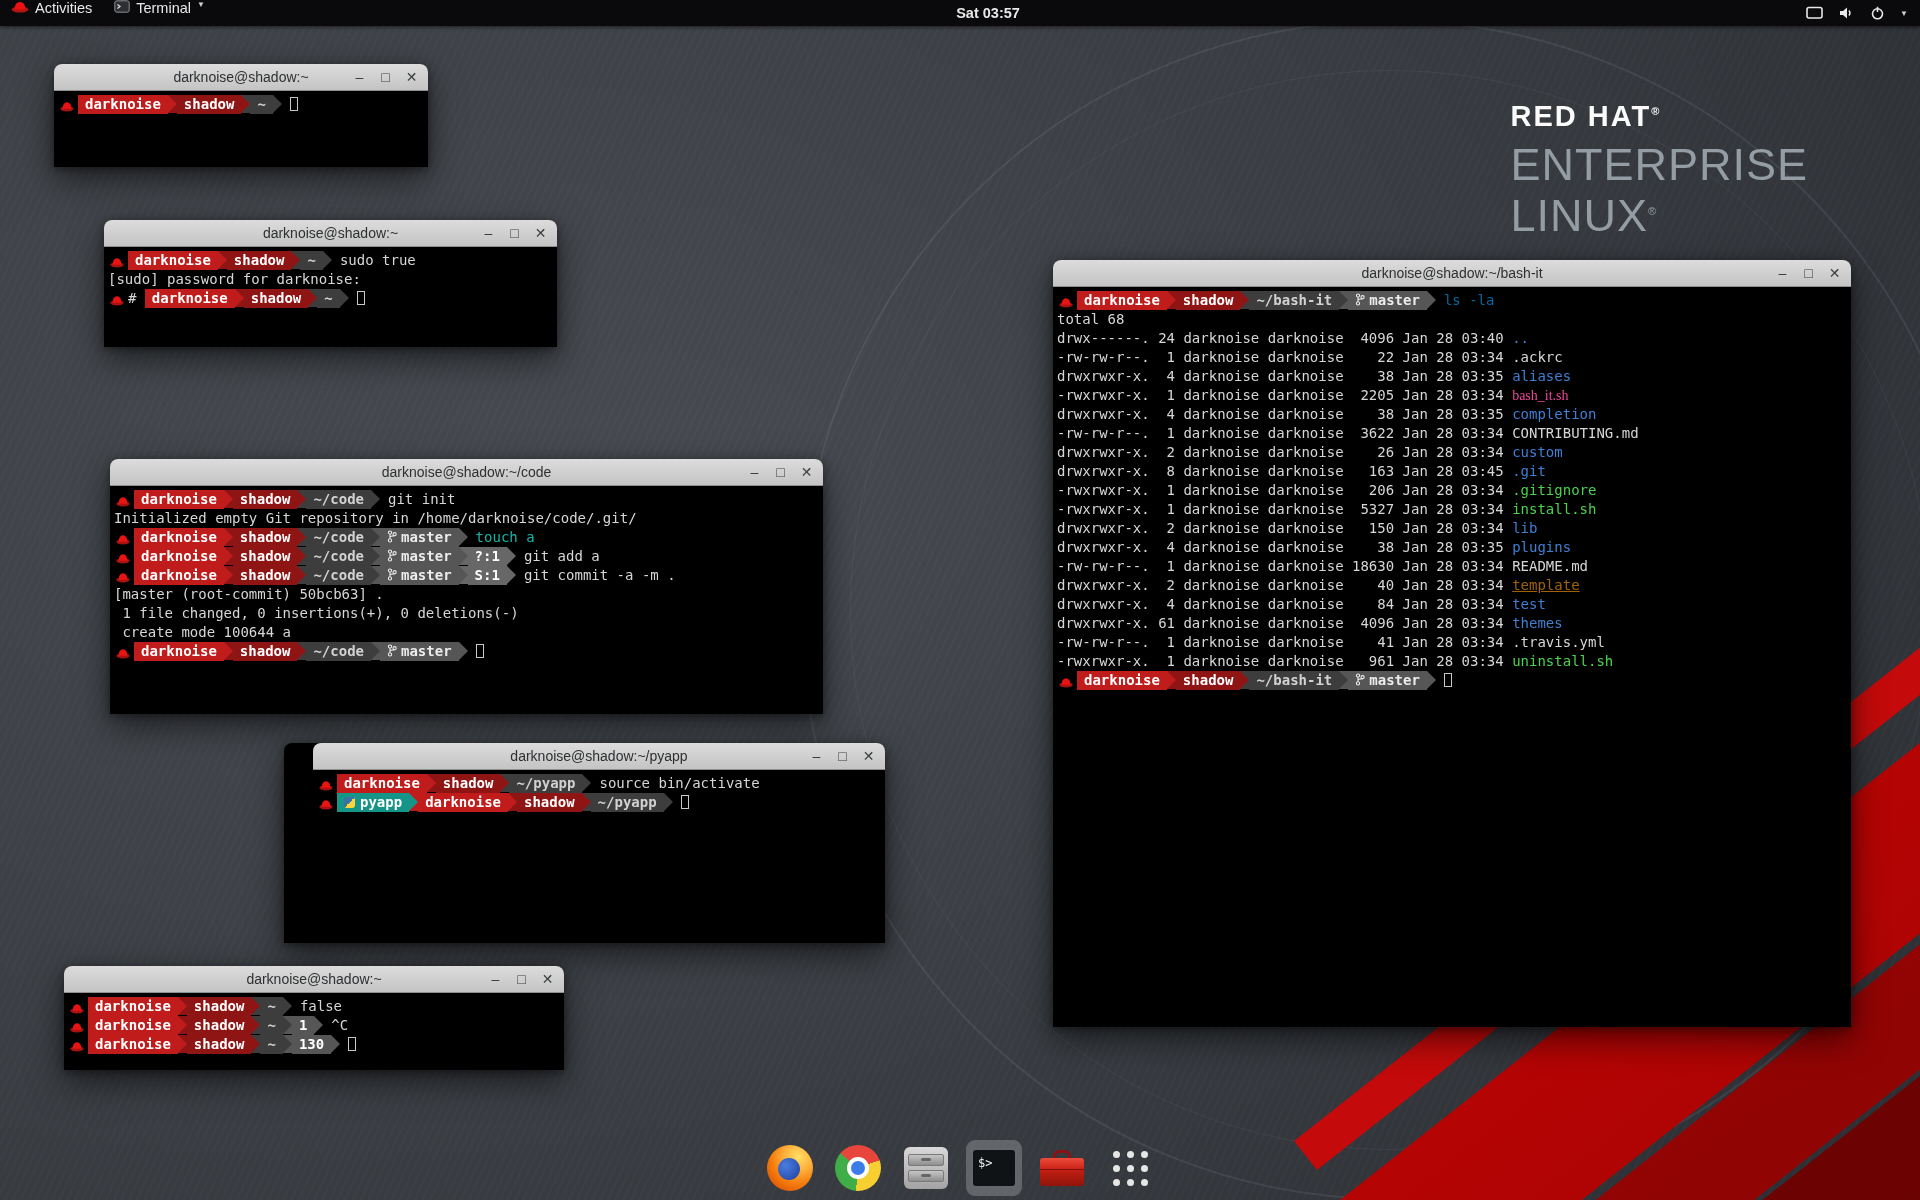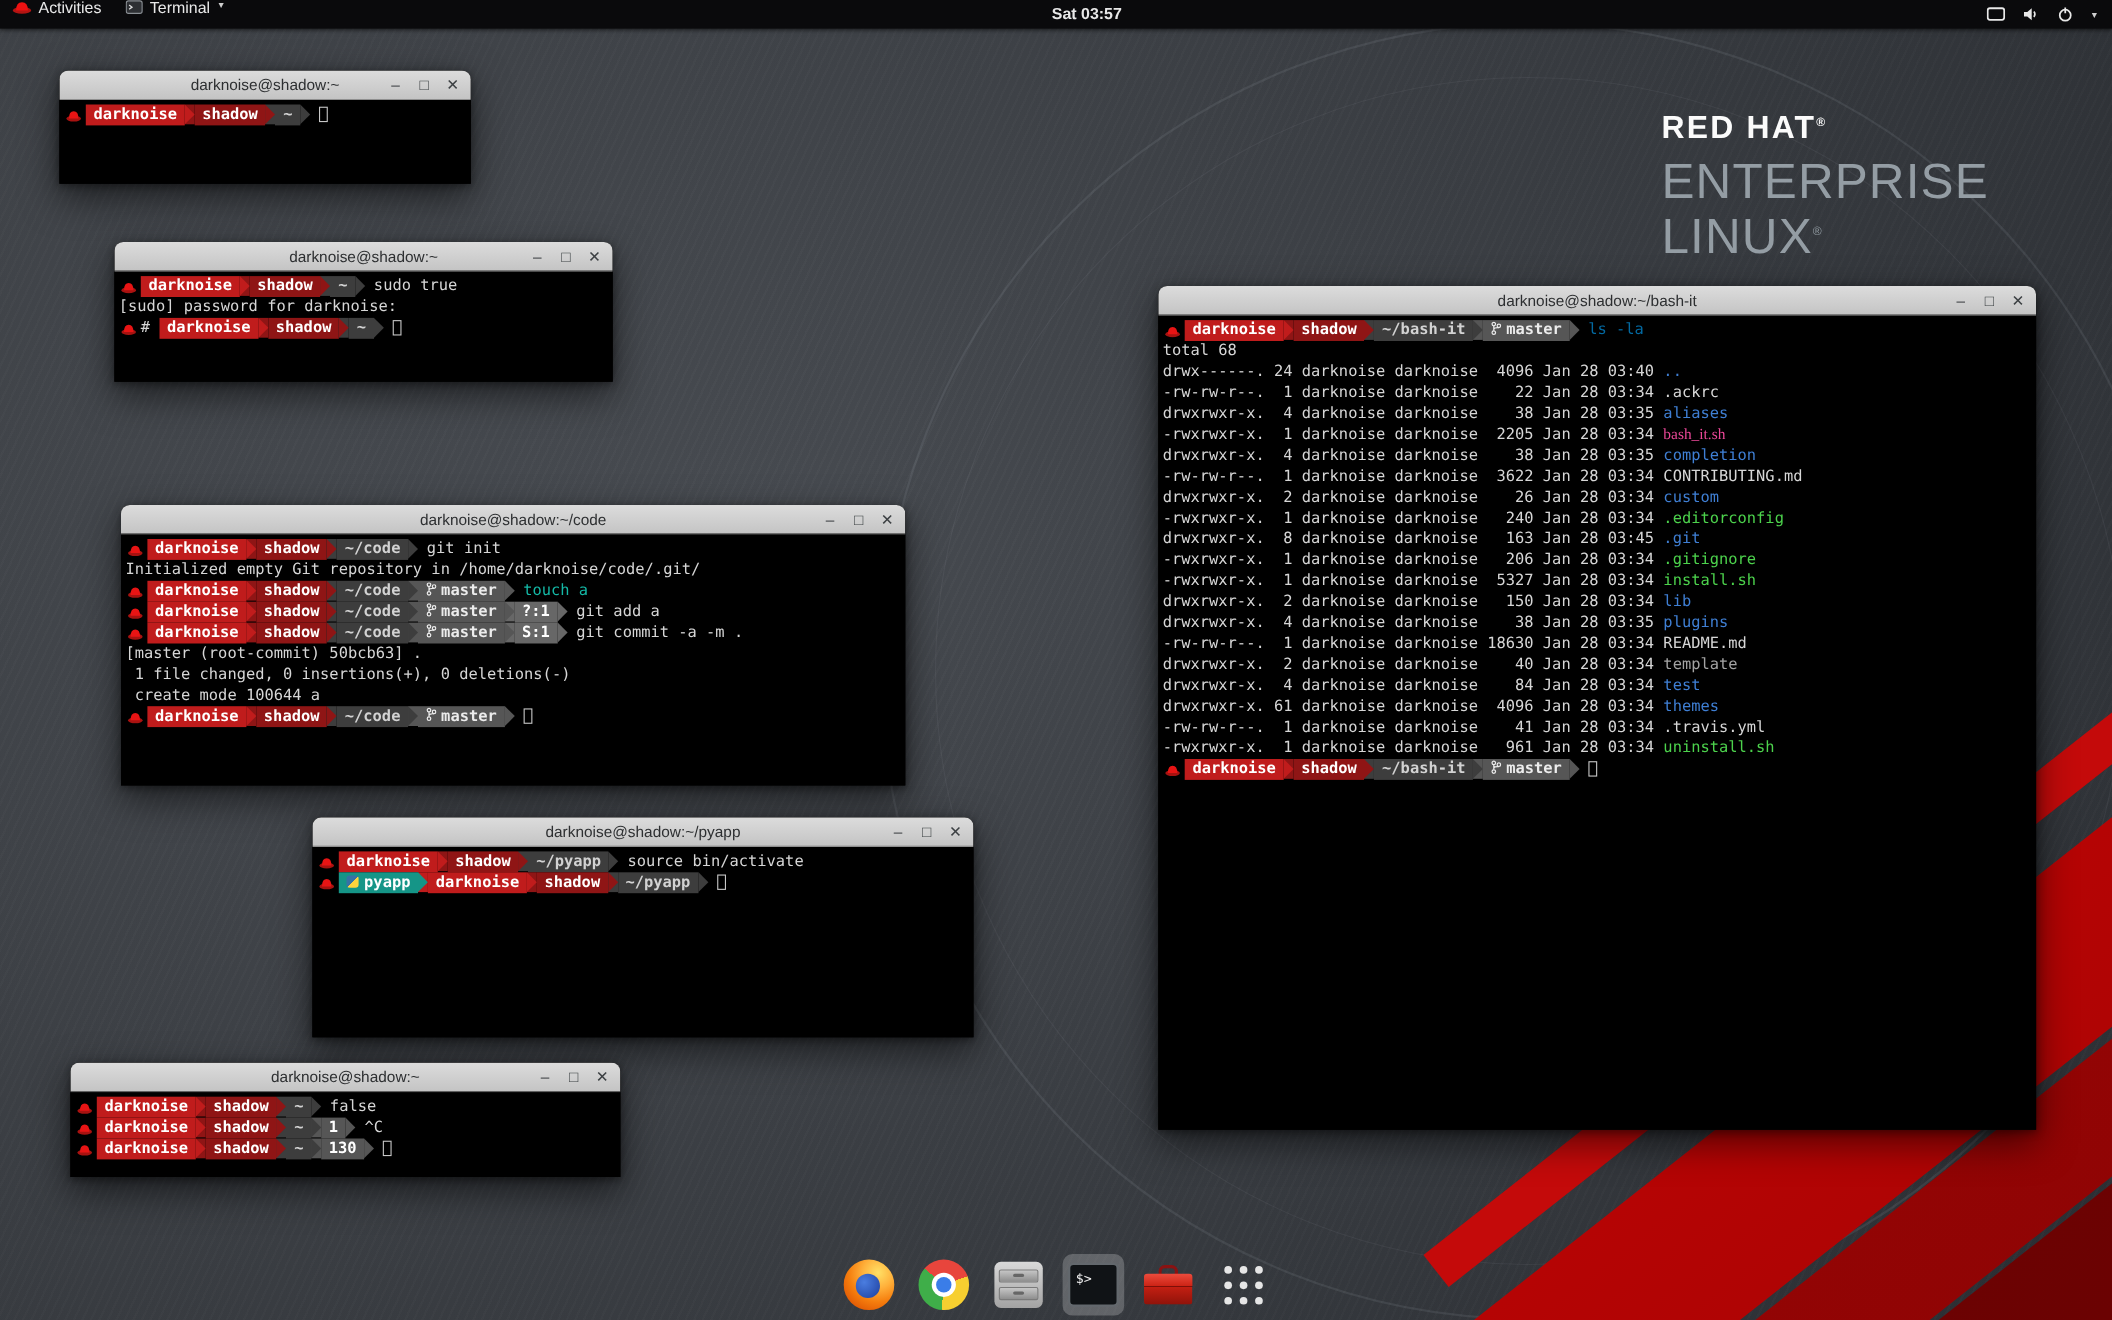--- a/index.html
+++ b/index.html
@@ -211,21 +211,21 @@
               <ellipse cx="7" cy="8.8" rx="6.6" ry="2.7" fill="#a81210"></ellipse>
               <path d="M2.7 8.8 Q2.7 2.2 7 2.2 Q11.3 2.2 11.3 8.8 Z" fill="#e81414"></path>
             </svg></span><span class="seg" style="background: rgb(192, 28, 28); color: rgb(255, 255, 255);">darknoise</span><span class="sep" style="border-left-color: rgb(192, 28, 28); background: rgb(143, 21, 21);"></span><span class="seg" style="background: rgb(143, 21, 21); color: rgb(255, 255, 255);">shadow</span><span class="sep" style="border-left-color: rgb(143, 21, 21); background: rgb(61, 61, 61);"></span><span class="seg" style="background: rgb(61, 61, 61); color: rgb(210, 210, 210);">~/code</span><span class="sep" style="border-left-color: rgb(61, 61, 61); background: rgb(86, 86, 86);"></span><span class="seg" style="background: rgb(86, 86, 86); color: rgb(236, 236, 236);"><span><svg width="10" height="13" viewBox="0 0 10 13">
                 <circle cx="3" cy="2.6" r="1.6" fill="none" stroke="#ececec" stroke-width="1.1"></circle>
                 <circle cx="3" cy="10.4" r="1.6" fill="none" stroke="#ececec" stroke-width="1.1"></circle>
                 <circle cx="7.6" cy="4.2" r="1.6" fill="none" stroke="#ececec" stroke-width="1.1"></circle>
                 <path d="M3 4.3 v4.4 M3 7.6 Q3 5.6 7.6 5.9" fill="none" stroke="#ececec" stroke-width="1.1"></path>
               </svg></span>master</span><span class="sep" style="border-left-color: rgb(86, 86, 86);"></span><span class="cursor"></span></div>
       </div>
     </div>
-    <div class="window" style="left: 284px; top: 743px; width: 601px; height: 200px; z-index: 10;">
+    <div class="window" style="left: 284px; top: 743px; width: 601px; height: 200px; z-index: 10; padding-left: 29px;">
       <div class="titlebar">
         <div class="wtitle">darknoise@shadow:~/pyapp</div>
         <div class="wbtns">
           <div class="wbtn">–</div>
           <div class="wbtn">□</div>
           <div class="wbtn">✕</div>
         </div>
       </div>
       <div class="tcontent">
         <div class="tline"><span class="hat"><svg width="14" height="12" viewBox="0 0 14 12">
@@ -282,28 +282,27 @@
                 <path d="M3 4.3 v4.4 M3 7.6 Q3 5.6 7.6 5.9" fill="none" stroke="#ececec" stroke-width="1.1"></path>
               </svg></span>master</span><span class="sep" style="border-left-color: rgb(86, 86, 86);"></span><span class="cmd" style="color: #0369a1;">ls -la</span></div>
         <div class="tline">total 68</div>
         <div class="tline"><span>drwx------. 24 darknoise darknoise  4096 Jan 28 03:40 </span><span style="color: rgb(63, 127, 212);">..</span></div>
         <div class="tline"><span>-rw-rw-r--.  1 darknoise darknoise    22 Jan 28 03:34 </span><span>.ackrc</span></div>
         <div class="tline"><span>drwxrwxr-x.  4 darknoise darknoise    38 Jan 28 03:35 </span><span style="color: rgb(63, 127, 212);">aliases</span></div>
         <div class="tline"><span>-rwxrwxr-x.  1 darknoise darknoise  2205 Jan 28 03:34 </span><span style="color: #ec4899; font-family: Liberation Serif, serif;">bash_it.sh</span></div>
         <div class="tline"><span>drwxrwxr-x.  4 darknoise darknoise    38 Jan 28 03:35 </span><span style="color: rgb(63, 127, 212);">completion</span></div>
         <div class="tline"><span>-rw-rw-r--.  1 darknoise darknoise  3622 Jan 28 03:34 </span><span>CONTRIBUTING.md</span></div>
         <div class="tline"><span>drwxrwxr-x.  2 darknoise darknoise    26 Jan 28 03:34 </span><span style="color: rgb(63, 127, 212);">custom</span></div>
-        <div class="tline"><span>-rwxrwxr-x.  1 darknoise darknoise   240 Jan 28 03:34 </span><span style="color: rgb(76, 210, 76);">.editorconfig</span></div>
         <div class="tline"><span>drwxrwxr-x.  8 darknoise darknoise   163 Jan 28 03:45 </span><span style="color: rgb(63, 127, 212);">.git</span></div>
         <div class="tline"><span>-rwxrwxr-x.  1 darknoise darknoise   206 Jan 28 03:34 </span><span style="color: rgb(76, 210, 76);">.gitignore</span></div>
         <div class="tline"><span>-rwxrwxr-x.  1 darknoise darknoise  5327 Jan 28 03:34 </span><span style="color: rgb(76, 210, 76);">install.sh</span></div>
         <div class="tline"><span>drwxrwxr-x.  2 darknoise darknoise   150 Jan 28 03:34 </span><span style="color: rgb(63, 127, 212);">lib</span></div>
         <div class="tline"><span>drwxrwxr-x.  4 darknoise darknoise    38 Jan 28 03:35 </span><span style="color: rgb(63, 127, 212);">plugins</span></div>
         <div class="tline"><span>-rw-rw-r--.  1 darknoise darknoise 18630 Jan 28 03:34 </span><span>README.md</span></div>
-        <div class="tline"><span>drwxrwxr-x.  2 darknoise darknoise    40 Jan 28 03:34 </span><span style="color: #a3a3a3;">template</span></div>
+        <div class="tline"><span>drwxrwxr-x.  2 darknoise darknoise    40 Jan 28 03:34 </span><span style="color: #a16207; text-decoration: underline;">template</span></div>
         <div class="tline"><span>drwxrwxr-x.  4 darknoise darknoise    84 Jan 28 03:34 </span><span style="color: rgb(63, 127, 212);">test</span></div>
         <div class="tline"><span>drwxrwxr-x. 61 darknoise darknoise  4096 Jan 28 03:34 </span><span style="color: rgb(63, 127, 212);">themes</span></div>
         <div class="tline"><span>-rw-rw-r--.  1 darknoise darknoise    41 Jan 28 03:34 </span><span>.travis.yml</span></div>
         <div class="tline"><span>-rwxrwxr-x.  1 darknoise darknoise   961 Jan 28 03:34 </span><span style="color: rgb(76, 210, 76);">uninstall.sh</span></div>
         <div class="tline"><span class="hat"><svg width="14" height="12" viewBox="0 0 14 12">
               <ellipse cx="7" cy="8.8" rx="6.6" ry="2.7" fill="#a81210"></ellipse>
               <path d="M2.7 8.8 Q2.7 2.2 7 2.2 Q11.3 2.2 11.3 8.8 Z" fill="#e81414"></path>
             </svg></span><span class="seg" style="background: rgb(192, 28, 28); color: rgb(255, 255, 255);">darknoise</span><span class="sep" style="border-left-color: rgb(192, 28, 28); background: rgb(143, 21, 21);"></span><span class="seg" style="background: rgb(143, 21, 21); color: rgb(255, 255, 255);">shadow</span><span class="sep" style="border-left-color: rgb(143, 21, 21); background: rgb(61, 61, 61);"></span><span class="seg" style="background: rgb(61, 61, 61); color: rgb(210, 210, 210);">~/bash-it</span><span class="sep" style="border-left-color: rgb(61, 61, 61); background: rgb(86, 86, 86);"></span><span class="seg" style="background: rgb(86, 86, 86); color: rgb(236, 236, 236);"><span><svg width="10" height="13" viewBox="0 0 10 13">
                 <circle cx="3" cy="2.6" r="1.6" fill="none" stroke="#ececec" stroke-width="1.1"></circle>
                 <circle cx="3" cy="10.4" r="1.6" fill="none" stroke="#ececec" stroke-width="1.1"></circle>

